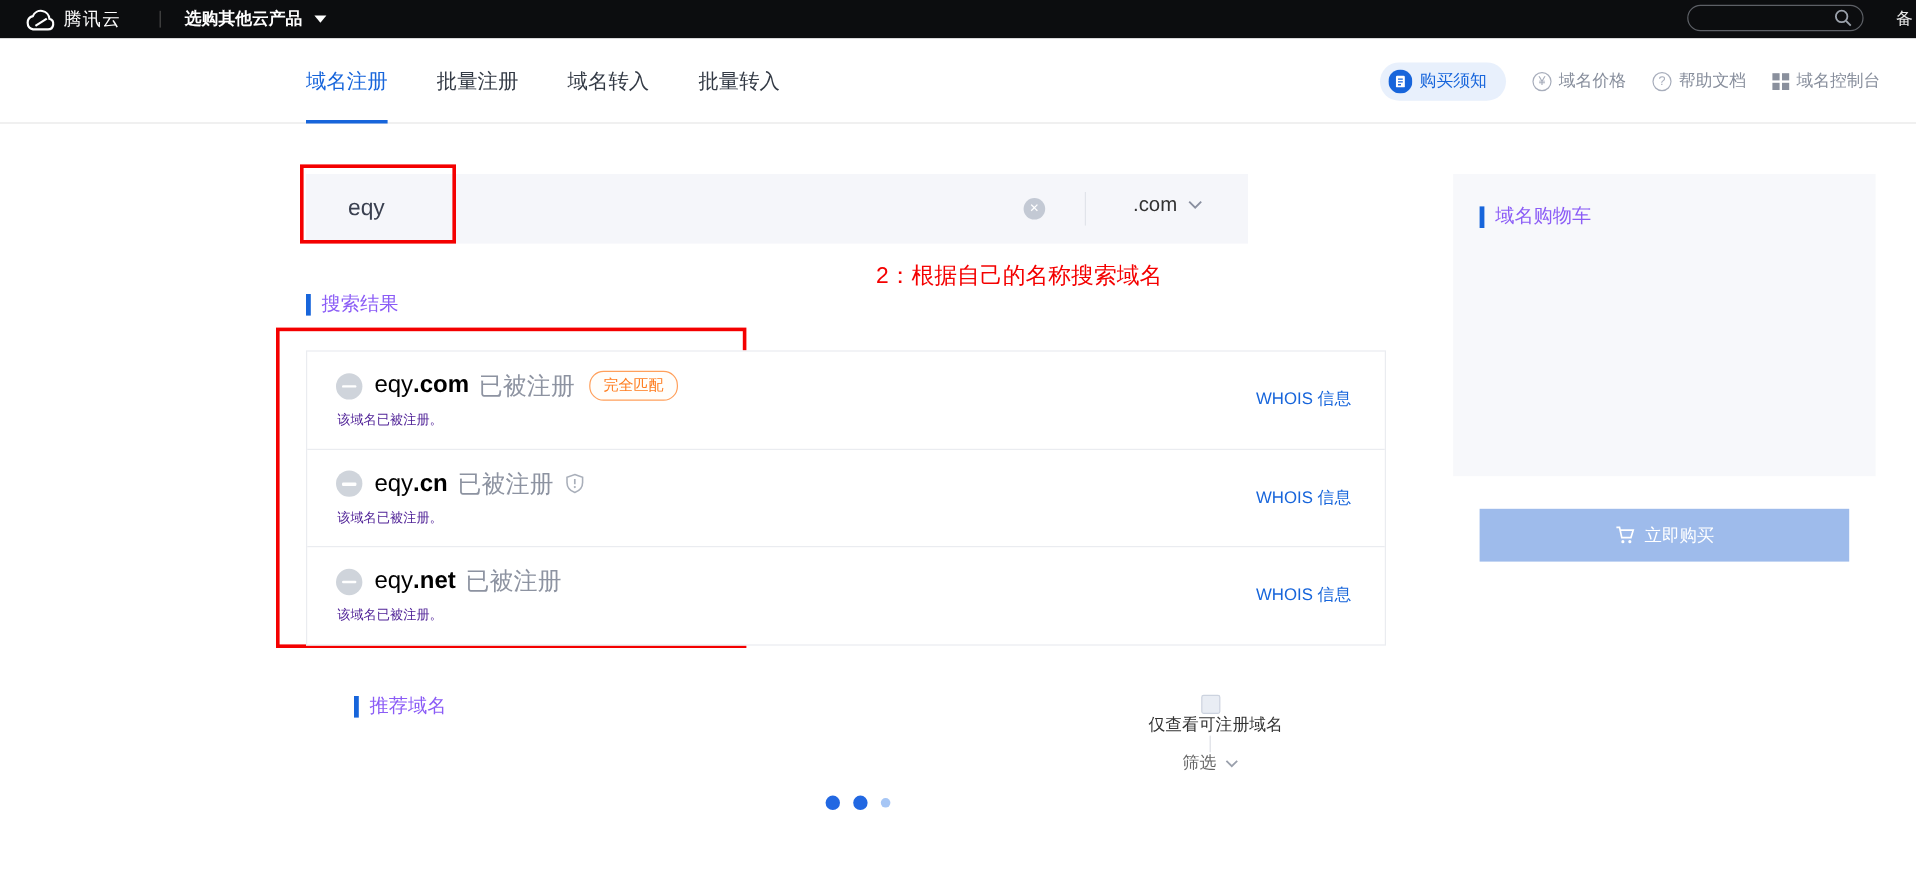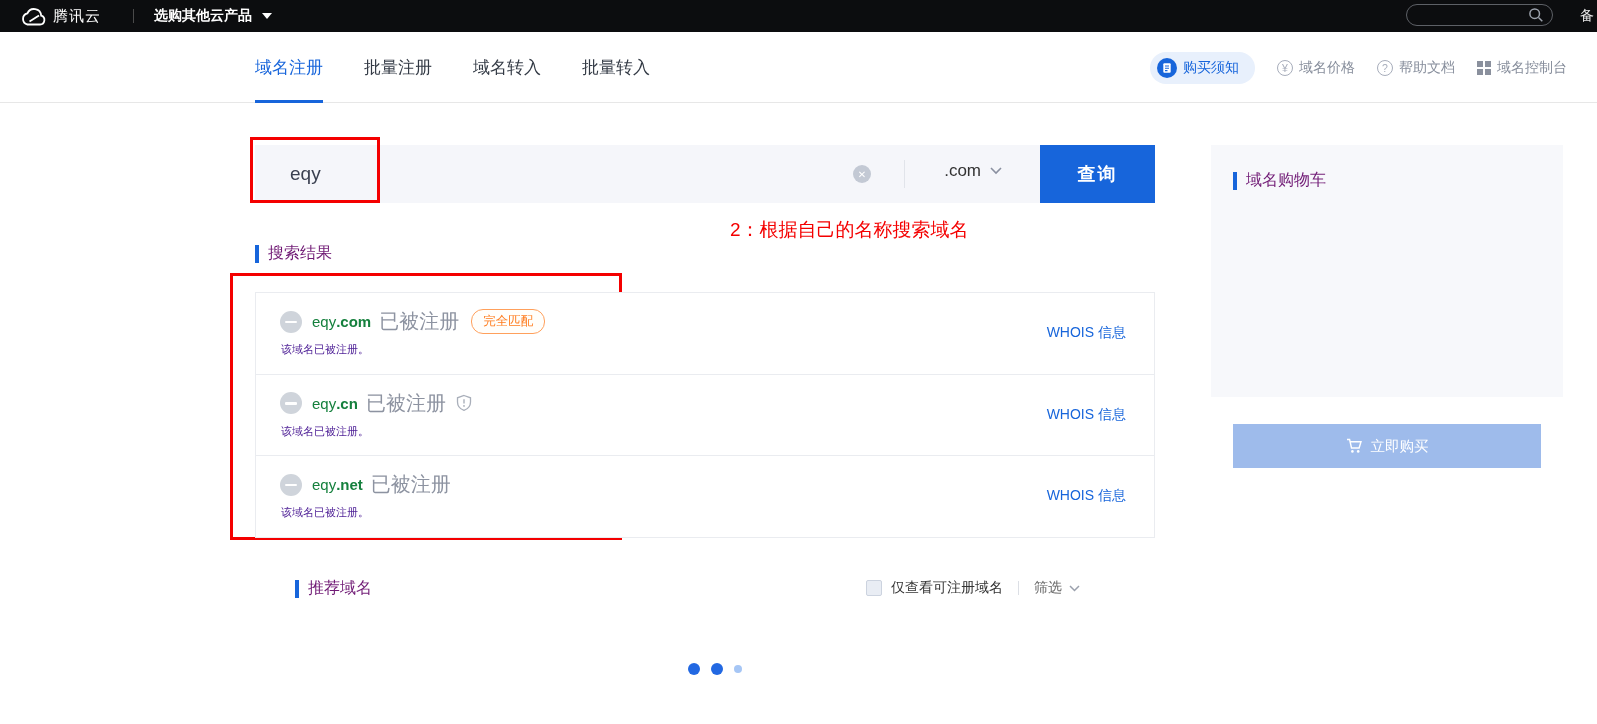--- a/index.html
+++ b/index.html
@@ -37,39 +37,39 @@
   .query-btn { position: absolute; left: 1040px; top: 145px; width: 115px; height: 58px; background: #1765db; color: #fff; font-size: 18px; font-weight: bold; letter-spacing: 2px; display: flex; align-items: center; justify-content: center; cursor: pointer; border: none; }
 
   
   .red-rect-input { position: absolute; left: 250px; top: 137px; width: 130px; height: 66px; border: 3px solid #f40000; pointer-events: none; }
   .red-rect-results { position: absolute; left: 230px; top: 273px; width: 392px; height: 267px; border: 3px solid #f40000; pointer-events: none; }
   .red-note { position: absolute; left: 730px; top: 217px; font-size: 19px; color: #f40000; }
 
   
   .section-title { position: absolute; display: flex; align-items: center; }
   .section-title .bar { width: 4px; height: 18px; background: #1765db; margin-right: 9px; }
-  .section-title .txt { font-size: 16px; color: #701a75; }
+  .section-title .txt { font-size: 16px; color: #8b5cf6; }
 
   
   .results-table { position: absolute; left: 255px; top: 292px; width: 900px; height: 246px; border: 1px solid #eaecf0; background: #fff; display: flex; flex-direction: column; }
   .result-row { position: relative; flex: 1; border-bottom: 1px solid #eaecf0; }
   .result-row:last-child { border-bottom: none; }
   .domain-line { position: absolute; left: 24px; top: 15px; display: flex; align-items: center; }
   .minus-circle { width: 22px; height: 22px; border-radius: 50%; background: #cfd4db; position: relative; margin-right: 10px; flex: none; }
   .minus-circle::after { content: ""; position: absolute; left: 5px; top: 10px; width: 12px; height: 2.5px; background: #fff; border-radius: 1px; }
-  .domain-name { font-size: 15px; color: #15803d; }
+  .domain-name { font-size: 20px; color: #000000; }
   .domain-name b { font-weight: bold; }
   .domain-status { font-size: 20px; color: #8d93a1; margin-left: 8px; }
   .match-badge { margin-left: 12px; font-size: 12.5px; color: #ff7c1e; border: 1px solid #ffa05c; border-radius: 12px; padding: 3px 11px; background: #fffefb; }
   .shield-ic { margin-left: 9px; display: flex; }
   .row-desc { position: absolute; left: 25px; top: 49px; font-size: 11px; color: #4c1d95; }
   .whois-link { position: absolute; right: 28px; top: 31px; font-size: 14px; color: #1765db; cursor: pointer; text-decoration: none; }
 
   
-  .filter-row { position: absolute; left: 866px; top: 579px; display: flex; align-items: center; }
+  .filter-row { position: absolute; left: 948px; top: 579px; display: flex; align-items: center; flex-direction: column; }
   .checkbox { width: 16px; height: 16px; background: #e9edf4; border: 1px solid #ccd3df; border-radius: 2px; cursor: pointer; }
   .filter-label { font-size: 14px; color: #333; margin-left: 9px; }
   .filter-divider { width: 1px; height: 14px; background: #dcdfe5; margin: 0 15px; }
   .filter-select { display: flex; align-items: center; gap: 7px; font-size: 14px; color: #666; cursor: pointer; }
 
   
   .dots { position: absolute; left: 688px; top: 663px; display: flex; align-items: center; gap: 11px; }
   .dot { border-radius: 50%; cursor: pointer; }
   .dot.big { width: 12px; height: 12px; background: #2268e2; }
   .dot.small { width: 8px; height: 8px; background: #a6c6f5; }
@@ -156,21 +156,20 @@
     <input type="text" value="eqy" style="">
     <div class="clear-btn">✕</div>
     <div class="tld-divider"></div>
     <div class="tld-select">
       <span>.com</span>
       <svg width="12" height="8" viewBox="0 0 12 8">
         <path d="M1 1 L6 6 L11 1" fill="none" stroke="#8a90a0" stroke-width="1.6"></path>
       </svg>
     </div>
   </div>
-  <button class="query-btn">查询</button>
 
   <div class="red-rect-input"></div>
   <div class="red-note">2：根据自己的名称搜索域名</div>
   <div class="red-rect-results"></div>
 
   <div class="section-title" style="left:255px; top:243px;">
     <span class="bar"></span>
     <span class="txt">搜索结果</span>
   </div>
 

